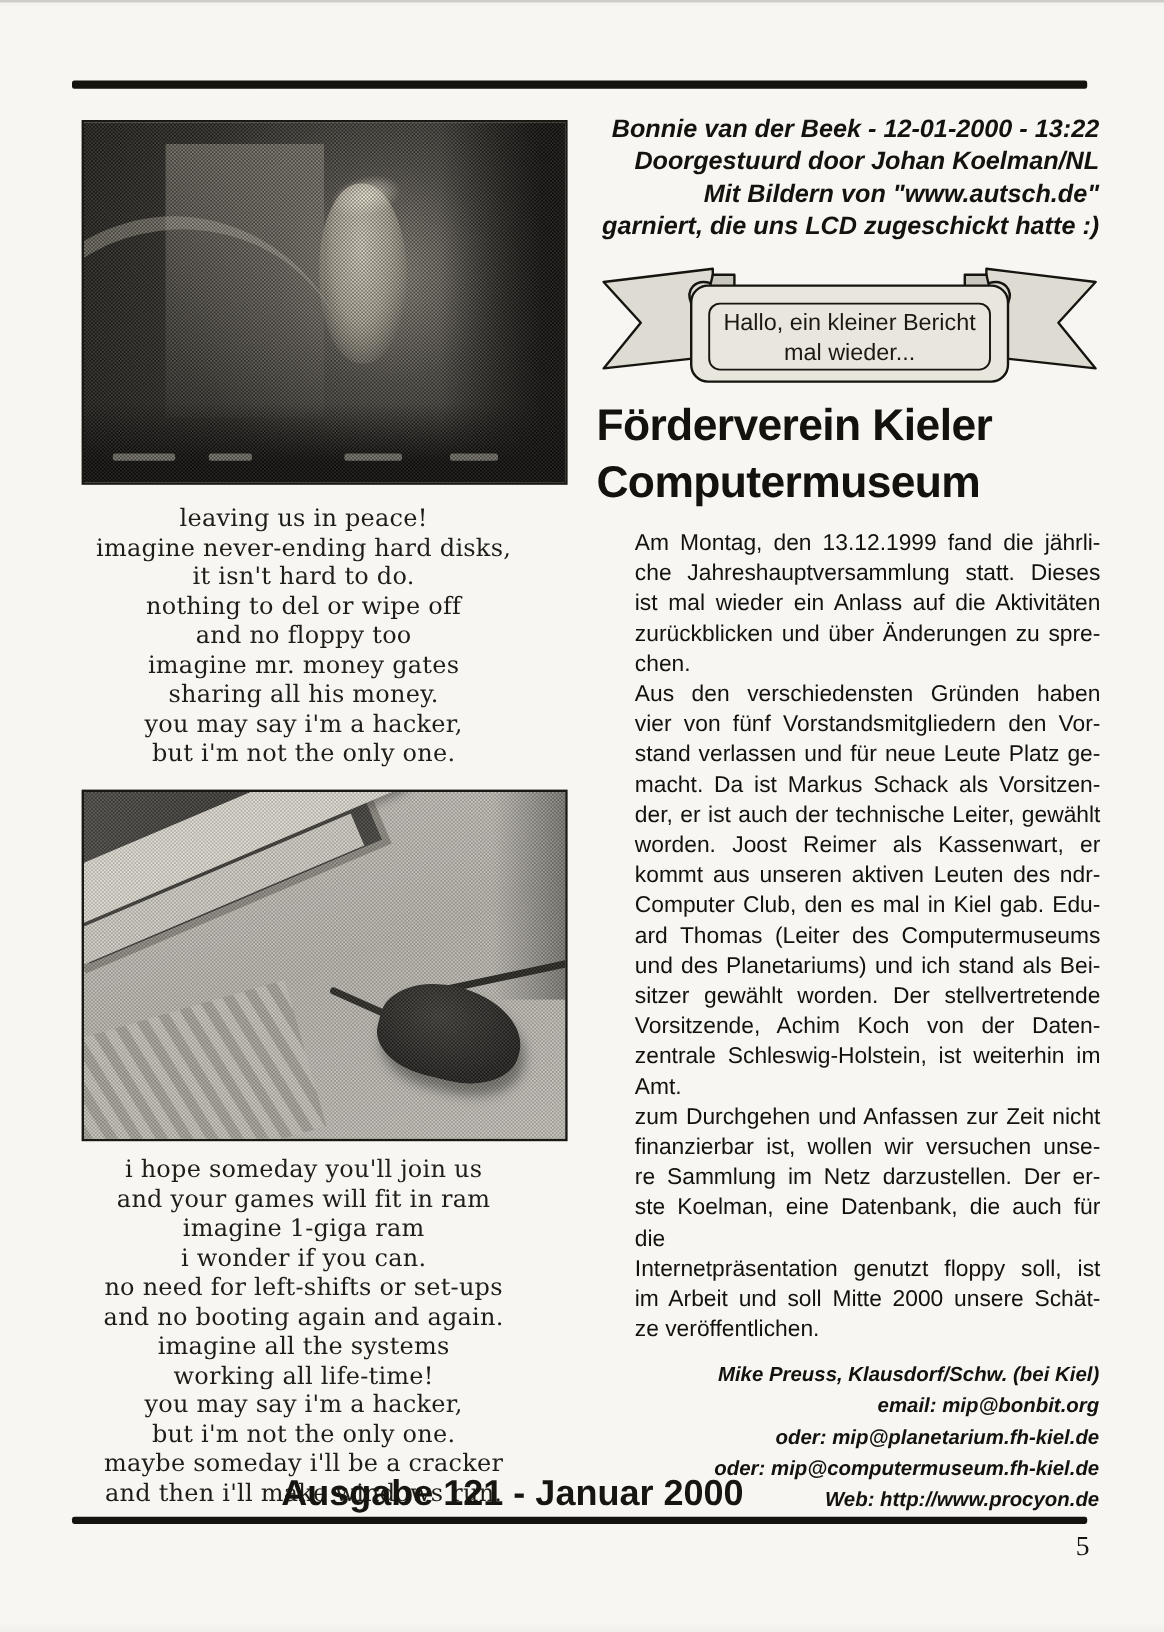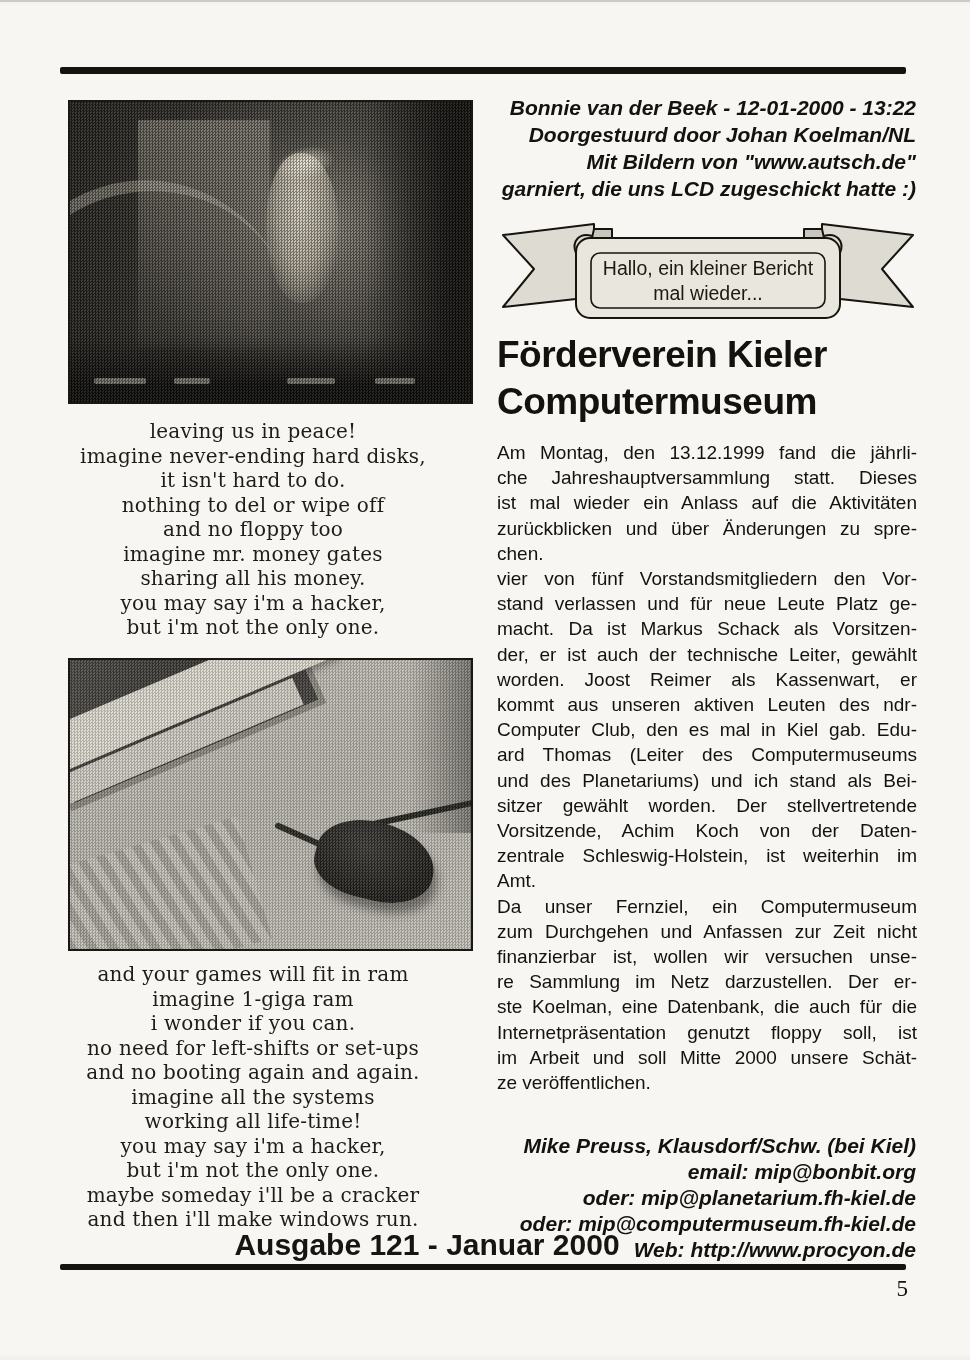--- a/index.html
+++ b/index.html
@@ -51,24 +51,24 @@
 
   
   .meta{position:absolute;left:492px;top:94px;width:424px;text-align:right;
         font-style:italic;font-weight:700;font-size:21px;line-height:27px;color:#14120d;}
   .banner{position:absolute;left:500px;top:211px;width:416px;height:110px;}
   .banner text{font-family:"Liberation Sans",sans-serif;font-size:19.5px;fill:#1b1912;}
   .title{position:absolute;left:497px;top:331px;width:430px;
          font-family:"Liberation Sans",sans-serif;font-weight:700;font-size:37px;line-height:47px;letter-spacing:-.5px;color:#14120d;}
   .article-body{position:absolute;left:497px;top:440px;width:420px;
          font-size:19px;line-height:25.2px;color:#14120e;}
-  .bpara>div{text-align:justify;text-align-last:justify;}
+  .bpara>div{text-align:justify;text-align-last:justify;margin-left:32px;}
   .bpara>div:last-child{text-align-last:left;}
   .contact{position:absolute;left:480px;top:1133px;width:436px;text-align:right;
-         font-style:italic;font-weight:700;font-size:21px;line-height:26px;color:#14120d;}
+         font-style:italic;font-weight:700;font-size:17px;line-height:26px;color:#14120d;}
 
   
   .footer-issue{position:absolute;left:57px;top:1228px;width:740px;text-align:center;
          font-family:Liberation Sans, sans-serif;font-weight:700;font-size:30px;color:#17150f;}
   .footer-page{position:absolute;right:62px;top:1276px;font-family:"Liberation Serif",serif;font-size:23px;color:#17150f;}
 </style>
 </head>
 <body>
 
 <div class="page">
@@ -105,20 +105,21 @@
     <div class="p2-bezel"></div>
     <div class="p2-bezel2"></div>
     <div class="p2-keyboard"></div>
     <div class="p2-sidebar"></div>
     <div class="p2-cable1"></div>
     <div class="p2-cable2"></div>
     <div class="p2-mouse"></div>
   </div>
 
   <div class="poem poem2">
+      <div class="pline">i hope someday you'll join us</div>
       <div class="pline">and your games will fit in ram</div>
       <div class="pline">imagine 1-giga ram</div>
       <div class="pline">i wonder if you can.</div>
       <div class="pline">no need for left-shifts or set-ups</div>
       <div class="pline">and no booting again and again.</div>
       <div class="pline">imagine all the systems</div>
       <div class="pline">working all life-time!</div>
       <div class="pline">you may say i'm a hacker,</div>
       <div class="pline">but i'm not the only one.</div>
       <div class="pline">maybe someday i'll be a cracker</div>
@@ -156,36 +157,36 @@
 
   <div class="article-body">
     <div class="bpara">
         <div class="bline">Am Montag, den 13.12.1999 fand die jährli-</div>
         <div class="bline">che Jahreshauptversammlung statt. Dieses</div>
         <div class="bline">ist mal wieder ein Anlass auf die Aktivitäten</div>
         <div class="bline">zurückblicken und über Änderungen zu spre-</div>
         <div class="bline">chen.</div>
       </div>
     <div class="bpara">
+        <div class="bline">Aus den verschiedensten Gründen haben</div>
         <div class="bline">vier von fünf Vorstandsmitgliedern den Vor-</div>
         <div class="bline">stand verlassen und für neue Leute Platz ge-</div>
         <div class="bline">macht. Da ist Markus Schack als Vorsitzen-</div>
         <div class="bline">der, er ist auch der technische Leiter, gewählt</div>
         <div class="bline">worden. Joost Reimer als Kassenwart, er</div>
         <div class="bline">kommt aus unseren aktiven Leuten des ndr-</div>
         <div class="bline">Computer Club, den es mal in Kiel gab. Edu-</div>
         <div class="bline">ard Thomas (Leiter des Computermuseums</div>
         <div class="bline">und des Planetariums) und ich stand als Bei-</div>
         <div class="bline">sitzer gewählt worden. Der stellvertretende</div>
         <div class="bline">Vorsitzende, Achim Koch von der Daten-</div>
         <div class="bline">zentrale Schleswig-Holstein, ist weiterhin im</div>
         <div class="bline">Amt.</div>
       </div>
     <div class="bpara">
-        <div class="bline">Da unser Fernziel, ein Computermuseum</div>
         <div class="bline">zum Durchgehen und Anfassen zur Zeit nicht</div>
         <div class="bline">finanzierbar ist, wollen wir versuchen unse-</div>
         <div class="bline">re Sammlung im Netz darzustellen. Der er-</div>
         <div class="bline">ste Koelman, eine Datenbank, die auch für die</div>
         <div class="bline">Internetpräsentation genutzt floppy soll, ist</div>
         <div class="bline">im Arbeit und soll Mitte 2000 unsere Schät-</div>
         <div class="bline">ze veröffentlichen.</div>
       </div>
   </div>
 

